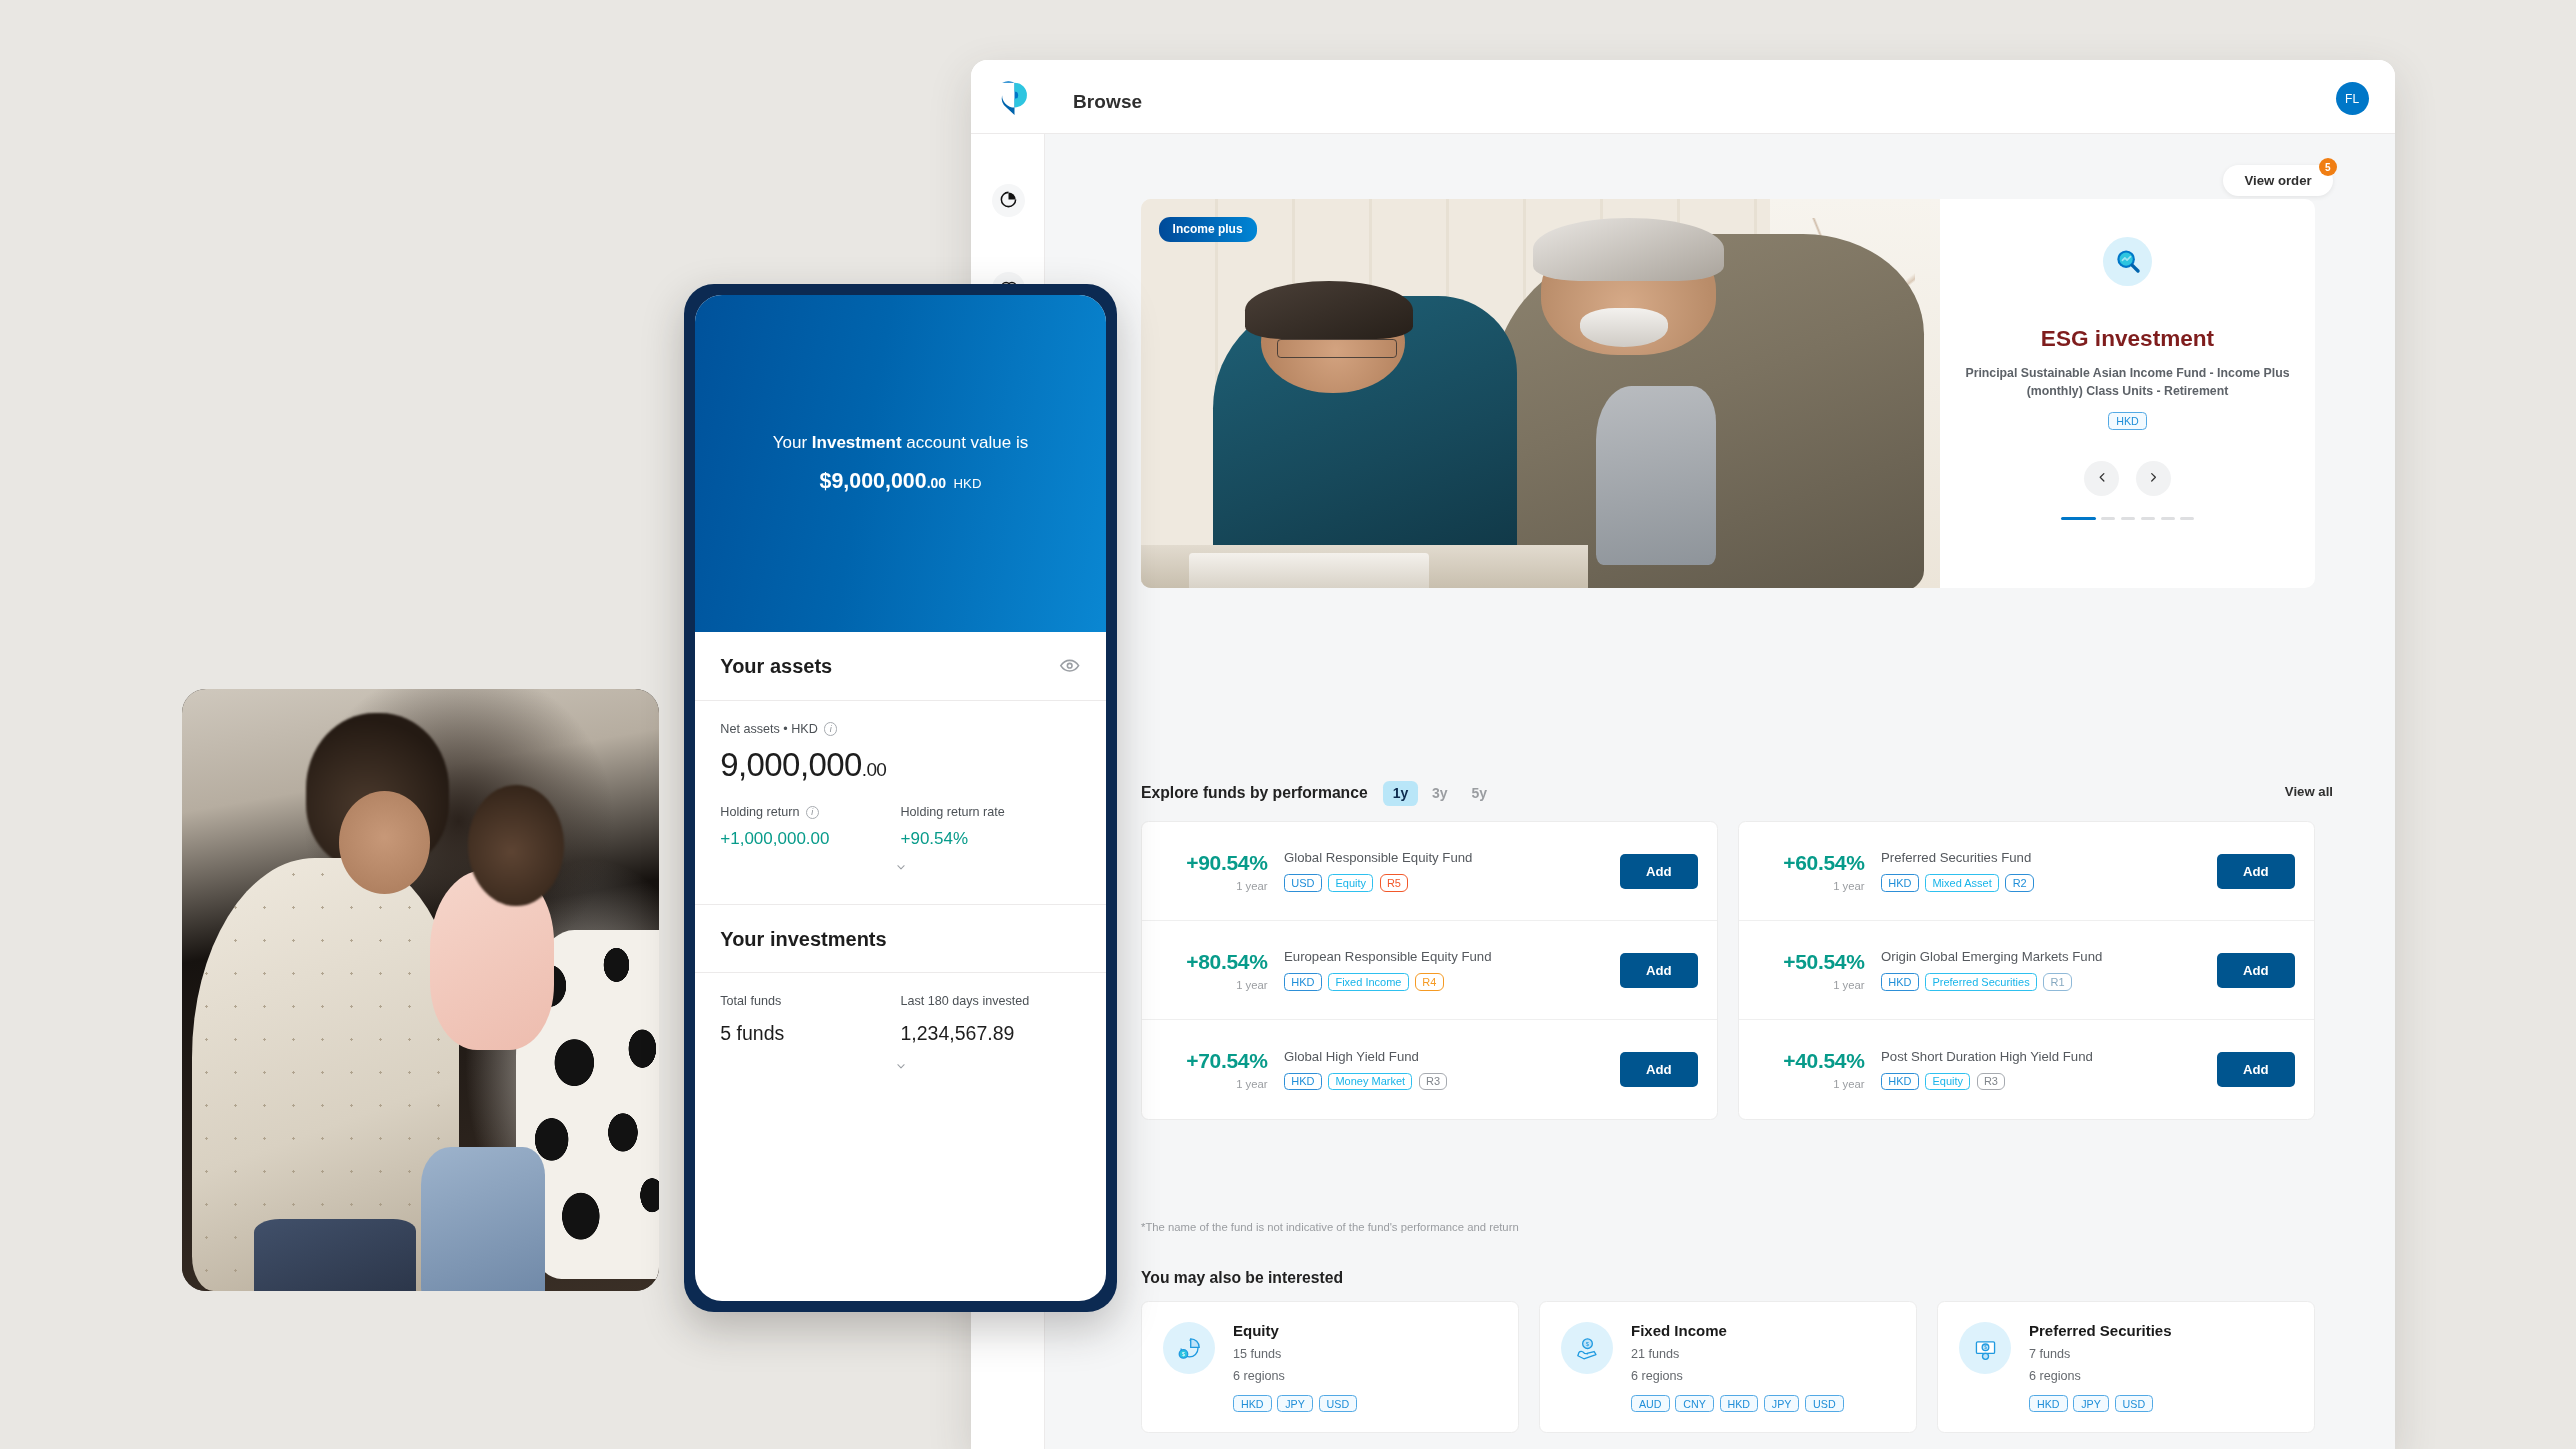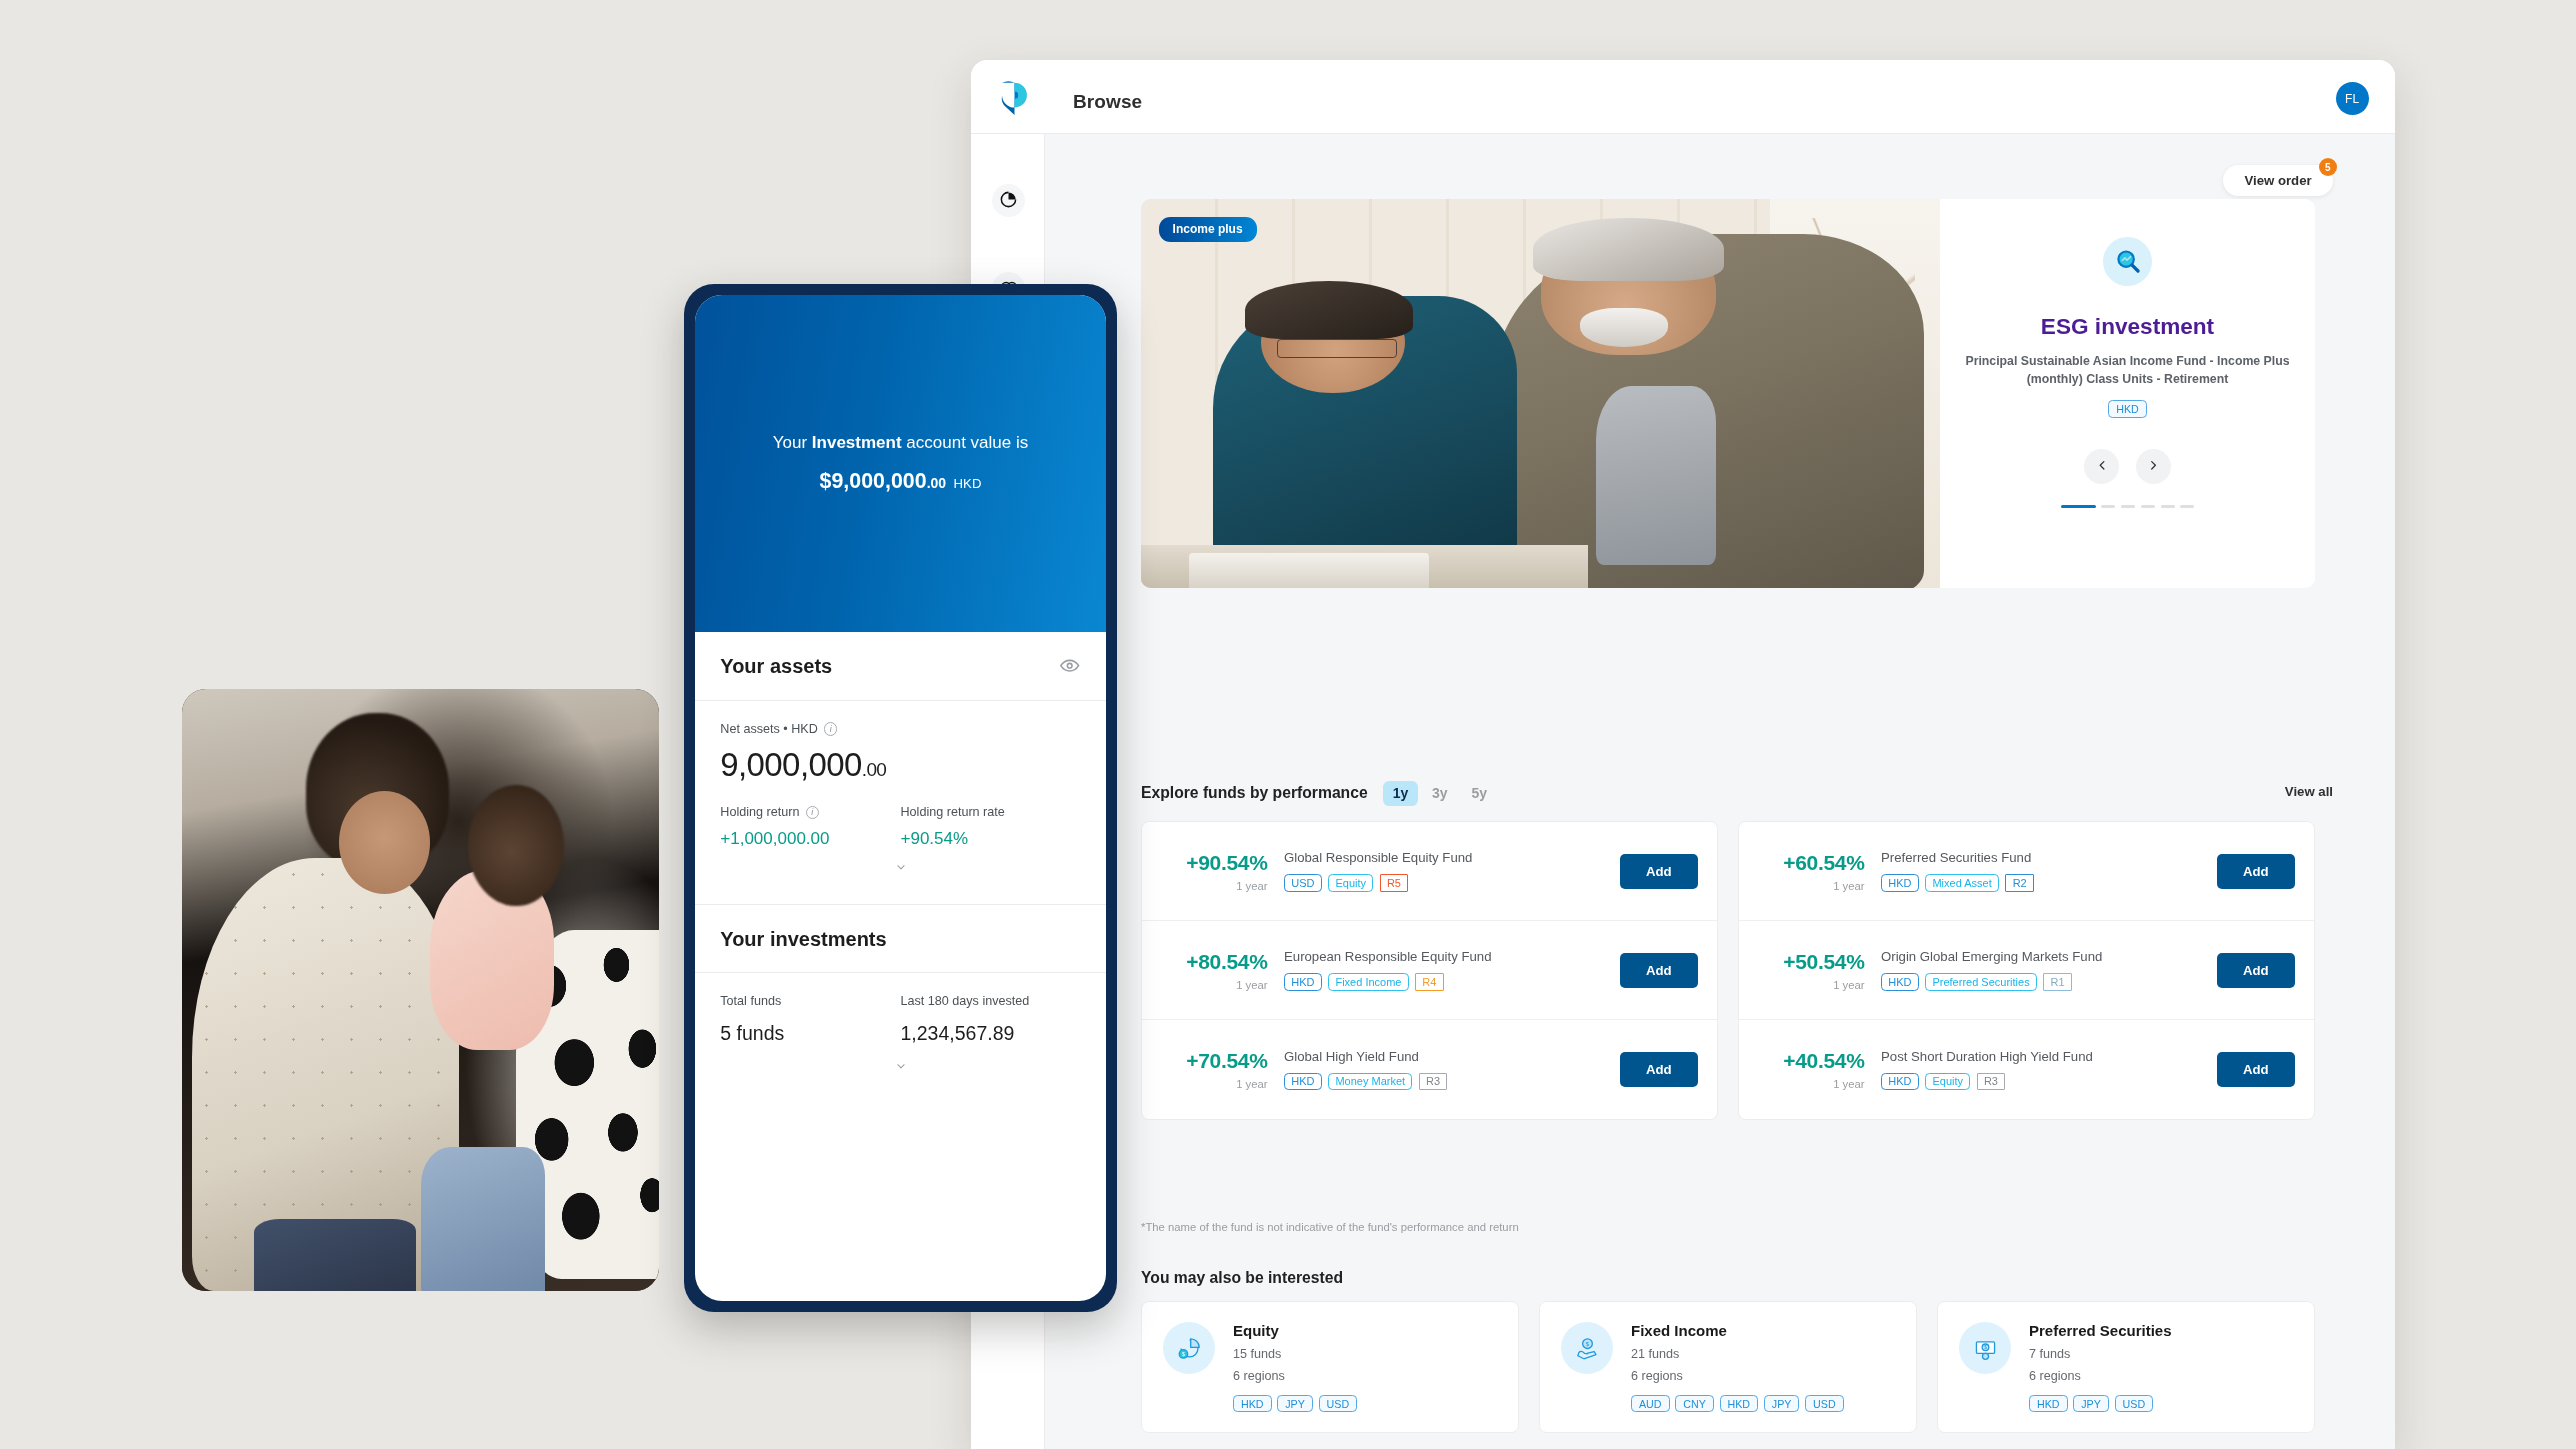--- a/index.html
+++ b/index.html
@@ -132,21 +132,21 @@
     background: linear-gradient(180deg,#e2dbcf,#c8bfae); }
   .hi-laptop { position: absolute; left: 6%; bottom: 0; width: 30%; height: 9%;
     background: linear-gradient(180deg,#f4f1ec,#d8d2c7); border-radius: 3.8px 3.8px 0 0;}
   .hero-badge { position: absolute; left: 17.6px; top: 17.6px; z-index: 4;
     background: linear-gradient(90deg,#004a99,#0085d5);
     color: #fff; font-size: 12px; font-weight: 700; padding: 5.7px 14px; border-radius: 11.3px; }
 
   .hero-panel { flex: 1; padding: 30px 22.6px 0; text-align: center; position: relative; }
   .esg-icon-wrap { width: 49px; height: 49px; border-radius: 50%; background: #d9f1fb;
     margin: 7.5px auto 0; display: flex; align-items: center; justify-content: center; }
-  .esg-title { margin-top: 28px; font-size: 22.6px; font-weight: 700; color: #4c1d95; }
+  .esg-title { margin-top: 40px; font-size: 22.6px; font-weight: 700; color: #7f1d1d; }
   .esg-desc { margin-top: 12.6px; font-size: 12.3px; line-height: 1.47; font-weight: 700; color: #5d6268; }
   .tag { display: inline-block; border: 1px solid #52a9e5; color: #1f8ed8; background: #f2faff;
     font-size: 10.7px; border-radius: 4.4px; padding: 1.9px 7px; }
   .esg-tag-row { margin-top: 12px; }
   .carousel-arrows { margin-top: 31px; display: flex; gap: 16.4px; justify-content: center; }
   .carr { width: 35px; height: 35px; border-radius: 50%; background: #f1f2f3;
     display: flex; align-items: center; justify-content: center; }
   .dots { margin-top: 21.4px; display: flex; gap: 5.7px; justify-content: center; align-items: center; }
   .dot { width: 14px; height: 3.1px; border-radius: 1.9px; background: #dedfe1; }
   .dot.active { width: 35px; background: #0077c8; }
@@ -169,21 +169,21 @@
   .fund-mid { flex: 1; }
   .fund-name { font-size: 13.2px; color: #55595e; }
   .fund-tags { margin-top: 8.8px; display: flex; gap: 6.3px; }
   .t-cur { border: 0.9px solid #2d8fd7; color: #1f8ed8; background: #fff; font-size: 11px; border-radius: 4.4px; padding: 1.9px 6.3px; }
   .t-cat { border: 0.9px solid #2ec0ef; color: #18b4e9; background: #fff; font-size: 11px; border-radius: 4.4px; padding: 1.9px 6.3px; }
   .t-r5 { border: 0.9px solid #f2582a; color: #f2582a; }
   .t-r4 { border: 0.9px solid #f59a23; color: #f59a23; }
   .t-r3 { border: 0.9px solid #a6aab0; color: #80858b; }
   .t-r2 { border: 0.9px solid #2d8fd7; color: #1f8ed8; }
   .t-r1 { border: 0.9px solid #8fb9d8; color: #87a9c0; }
-  .t-risk { background: #fff; font-size: 11px; border-radius: 1px; padding: 1.9px 6.3px; }
+  .t-risk { background: #fff; font-size: 11px; border-radius: 6px; padding: 1.9px 6.3px; }
   .add-btn { background: #00558f; color: #fff; font-size: 13.2px; font-weight: 700;
     padding: 10px 26.4px; border-radius: 5px; border: none; }
 
   .disclaimer { position: absolute; left: 96px; top: 1087px; font-size: 11.3px; color: #9a9da1; }
 
   .interest-title { position: absolute; left: 96px; top: 1135px; font-size: 15.7px; font-weight: 700; color: #222; }
   .interest-cards { position: absolute; left: 96px; top: 1167px; width: 1174px; display: flex; gap: 20px; }
   .icard { flex: 1; background: #fff; border-radius: 7.5px; border: 0.6px solid #ececec; padding: 20px 21.4px; display: flex; gap: 17.6px; align-items: flex-start;}
   .icard-ic { width: 52px; height: 52px; border-radius: 50%; background: #ddf2fc;
     flex: none; display: flex; align-items: center; justify-content: center; }

